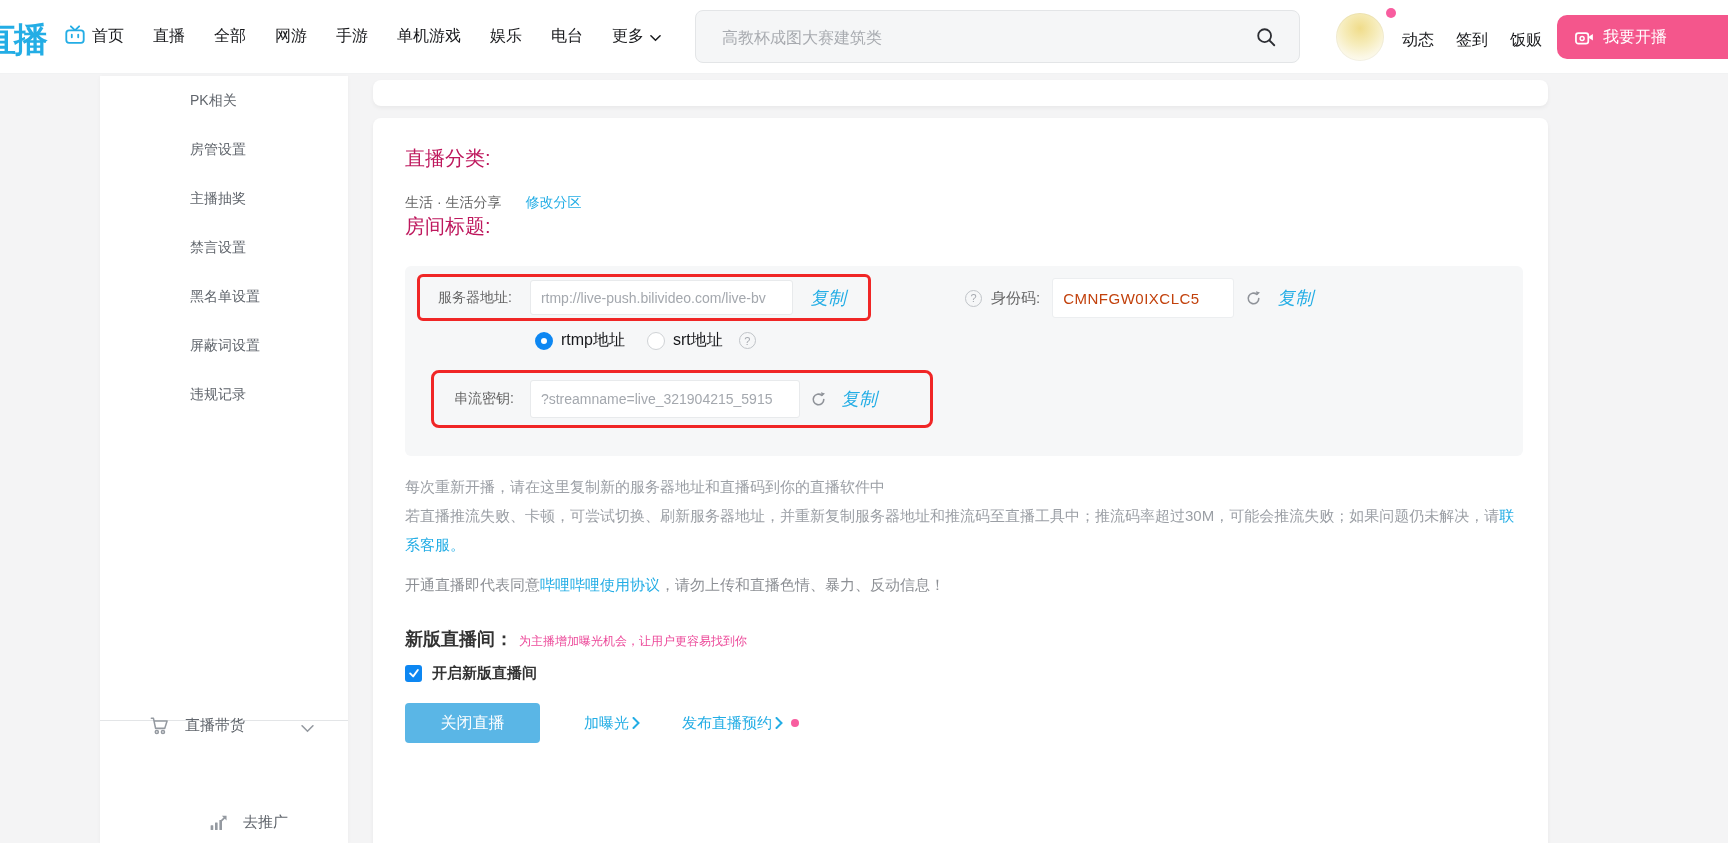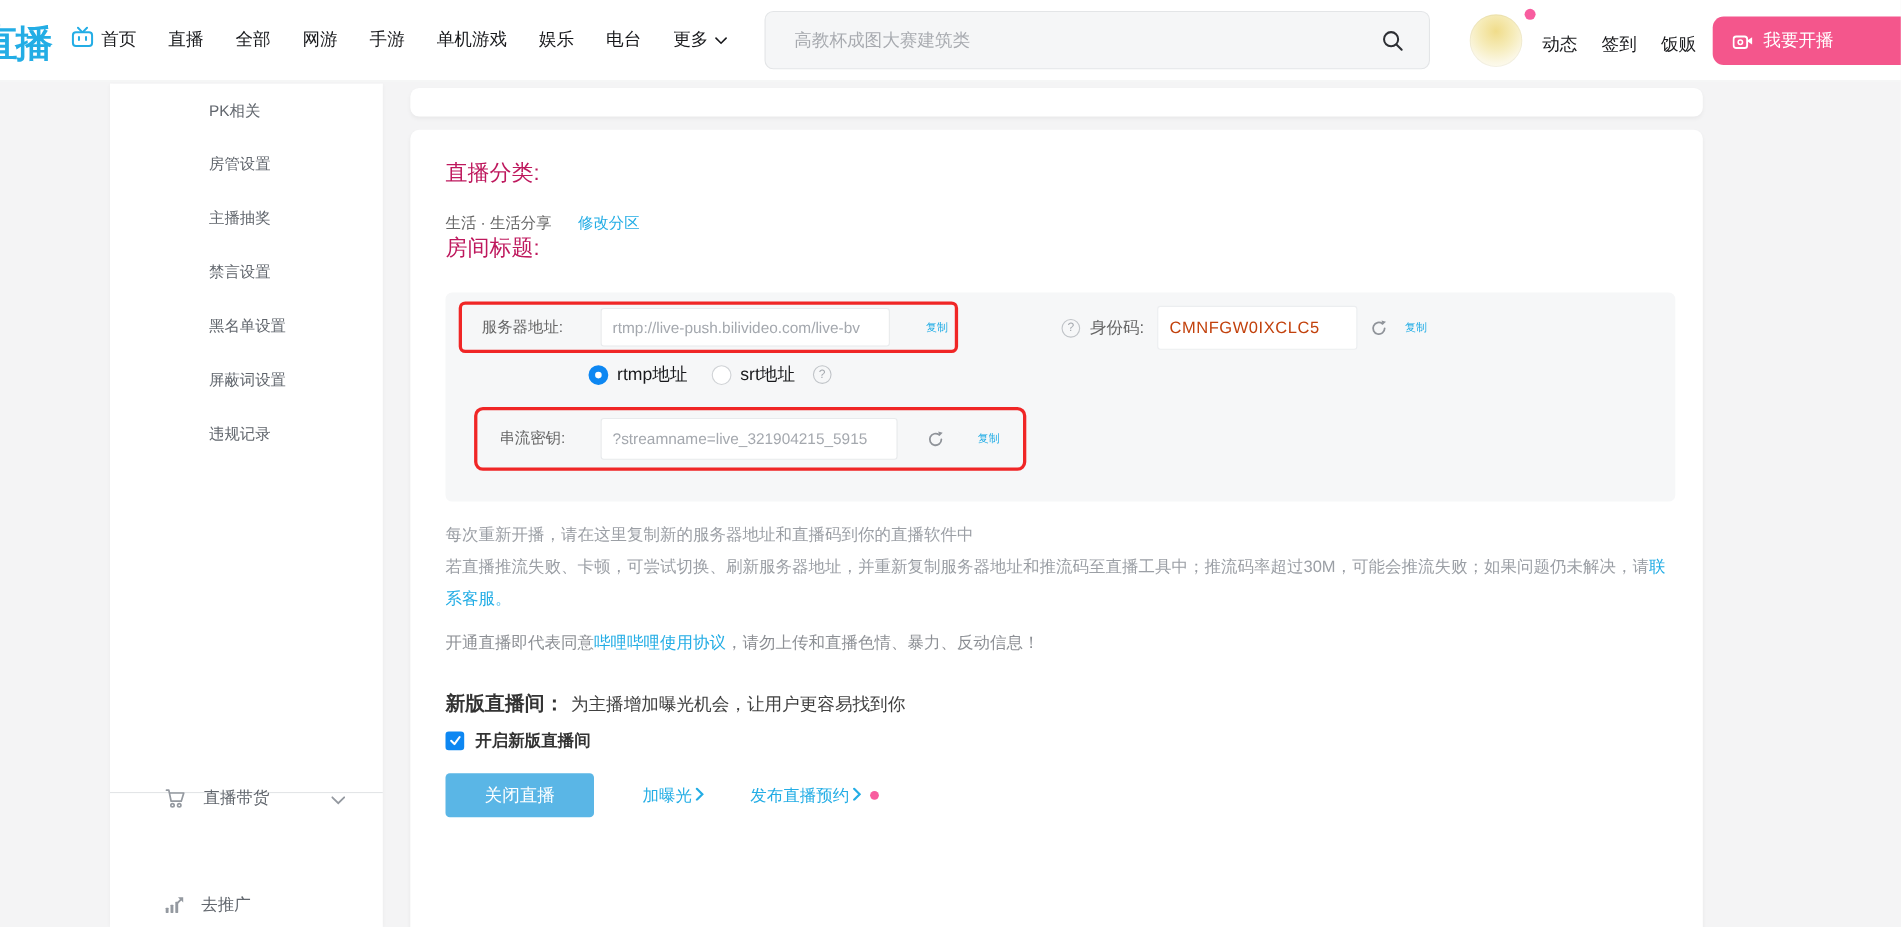--- a/index.html
+++ b/index.html
@@ -42,45 +42,45 @@
   .edit-link{color:#23ade5;margin-left:24px;cursor:pointer;text-decoration:none;}
   .h2-title{margin-top:40px;}
   .title-row{margin-top:16px;display:flex;align-items:center;}
   .title-input{position:relative;width:390px;height:44px;border:1px solid #e3e5e7;border-radius:4px;box-sizing:border-box;display:flex;align-items:center;padding:0 14px;background:#fff;}
   .title-input input{flex:1;border:none;outline:none;font-size:14px;color:#333;background:transparent;font-family:inherit;min-width:0;}
   .char-counter{color:#9a9ea6;font-size:14px;margin-left:8px;}
   .caret{position:absolute;left:87px;top:13px;width:2px;height:18px;background:#23ade5;}
   .save-label{margin-left:24px;color:#c9ccd0;font-size:14px;cursor:default;}
   
   .stream-panel{position:relative;margin-top:26px;width:1118px;height:190px;background:#f6f7f8;border-radius:6px;}
-  .redbox{position:absolute;border:3px solid #f02626;border-radius:6px;display:flex;align-items:center;box-sizing:border-box;gap:16px;}
+  .redbox{position:absolute;border:3px solid #f02626;border-radius:6px;display:flex;align-items:center;box-sizing:border-box;}
   .redbox1{left:12px;top:8px;width:454px;height:47px;padding-left:18px;}
   .redbox2{left:26px;top:104px;width:502px;height:58px;padding-left:20px;border-radius:8px;}
   .field-label{color:#666;font-size:14px;white-space:nowrap;}
   .ghost-input{background:#fff;border:1px solid #e8eaec;border-radius:3px;display:flex;align-items:center;padding:0 10px;box-sizing:border-box;overflow:hidden;white-space:nowrap;color:#a4a8ae;font-size:14px;}
   .addr-input{margin-left:18px;width:263px;height:35px;}
   .key-input{margin-left:16px;width:270px;height:38px;}
-  .copy-link{color:#23ade5;font-size:10px;cursor:pointer;text-decoration:none;white-space:nowrap;}
+  .copy-link{color:#23ade5;font-size:18px;cursor:pointer;text-decoration:none;white-space:nowrap;font-style:italic;}
   .id-group{position:absolute;left:560px;top:12px;height:40px;display:flex;align-items:center;}
   .id-input{width:182px;height:40px;color:#c2410c;font-size:15px;letter-spacing:0.5px;border:1px solid #eceef0;}
   .help-icon{width:17px;height:17px;border:1px solid #c0c4c8;border-radius:50%;color:#a6aab0;font-size:11px;display:flex;align-items:center;justify-content:center;cursor:pointer;flex:none;background:transparent;box-sizing:border-box;}
   .refresh-icon{display:flex;align-items:center;cursor:pointer;}
   .radio-row{position:absolute;left:130px;top:64px;display:flex;align-items:center;}
   .radio{width:18px;height:18px;border-radius:50%;box-sizing:border-box;background:#fff;cursor:pointer;flex:none;}
   .radio.on{border:6px solid #0d87f2;}
   .radio.off{border:1px solid #d0d3d6;}
   .radio-label{font-size:16px;color:#18191c;margin-left:8px;cursor:pointer;}
   
   .tips{margin-top:16px;font-size:15px;line-height:29px;color:#9b9fa5;}
   .blue{color:#23ade5;cursor:pointer;}
   .agreement{margin-top:12px;font-size:15px;line-height:28px;color:#8d9095;}
   
   .newroom{margin-top:26px;display:flex;align-items:baseline;line-height:28px;}
   .newroom h3{margin:0;font-size:18px;font-weight:700;color:#333;}
-  .newroom .desc{font-size:16px;color:#404040;margin-left:6px;}
+  .newroom .desc{font-size:12px;color:#ec4899;margin-left:6px;}
   .checkbox-row{margin-top:6px;height:24px;display:flex;align-items:center;}
   .checkbox{width:17px;height:17px;border-radius:3px;background:#0d87f2;display:flex;align-items:center;justify-content:center;cursor:pointer;flex:none;}
   .checkbox-label{margin-left:10px;font-size:15px;font-weight:700;color:#333;cursor:pointer;}
   .actions{margin-top:18px;display:flex;align-items:center;}
   .close-btn{width:135px;height:40px;background:#5ab6e6;border:none;border-radius:4px;color:#fff;font-size:16px;cursor:pointer;font-family:inherit;}
   .action-link{display:flex;align-items:center;color:#23ade5;font-size:15px;cursor:pointer;text-decoration:none;}
   .exposure{margin-left:44px;}
   .schedule{margin-left:42px;}
   .action-link svg{margin-left:3px;}
   .feature-dot{width:8px;height:8px;border-radius:50%;background:#f85d9f;margin-left:8px;}
@@ -176,21 +176,21 @@
           <circle cx="15.6" cy="18.8" r="1.6"></circle>
         </svg>
     </span>
     <span>直播带货</span>
     <span class="chev">
       <svg width="13" height="9" viewBox="0 0 12 8">
           <path d="M1 1.5l5 5 5-5" stroke="#9499a0" stroke-width="1.5" fill="none" stroke-linecap="round"></path>
         </svg>
     </span>
   </div>
-  <div class="side-row" style="top:726px;">
+  <div class="side-row" style="top:726px;justify-content:center;">
     <span class="icon">
       <svg width="21" height="21" viewBox="0 0 24 24" fill="#9499a0">
           <rect x="3" y="15" width="3" height="5.5" rx="0.6"></rect>
           <rect x="8" y="12" width="3" height="8.5" rx="0.6"></rect>
           <rect x="13" y="9" width="3" height="11.5" rx="0.6"></rect>
           <path d="M15.8 4.2h5.4v5.4l-2-2-3.6 3.6-1.4-1.4 3.6-3.6z"></path>
         </svg>
     </span>
     <span>去推广</span>
   </div>

